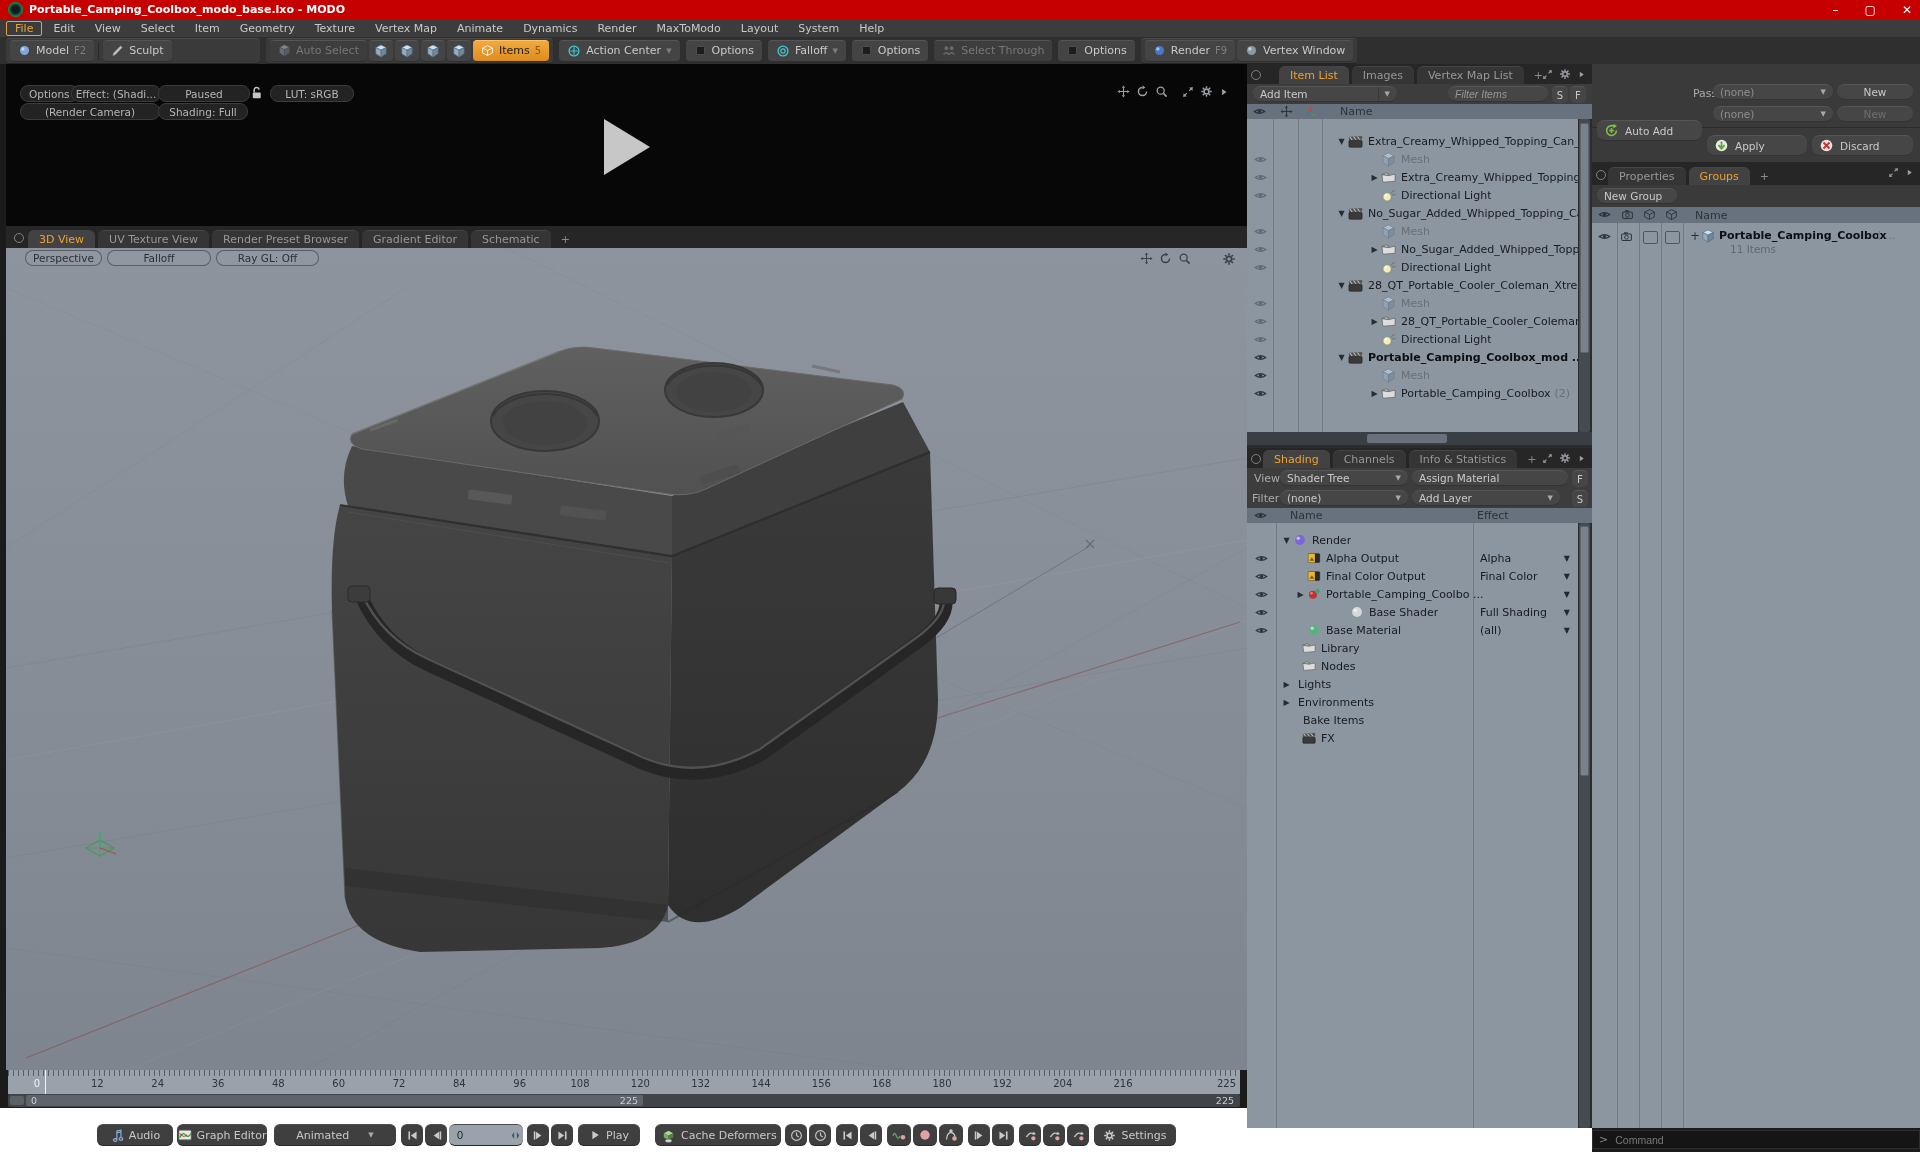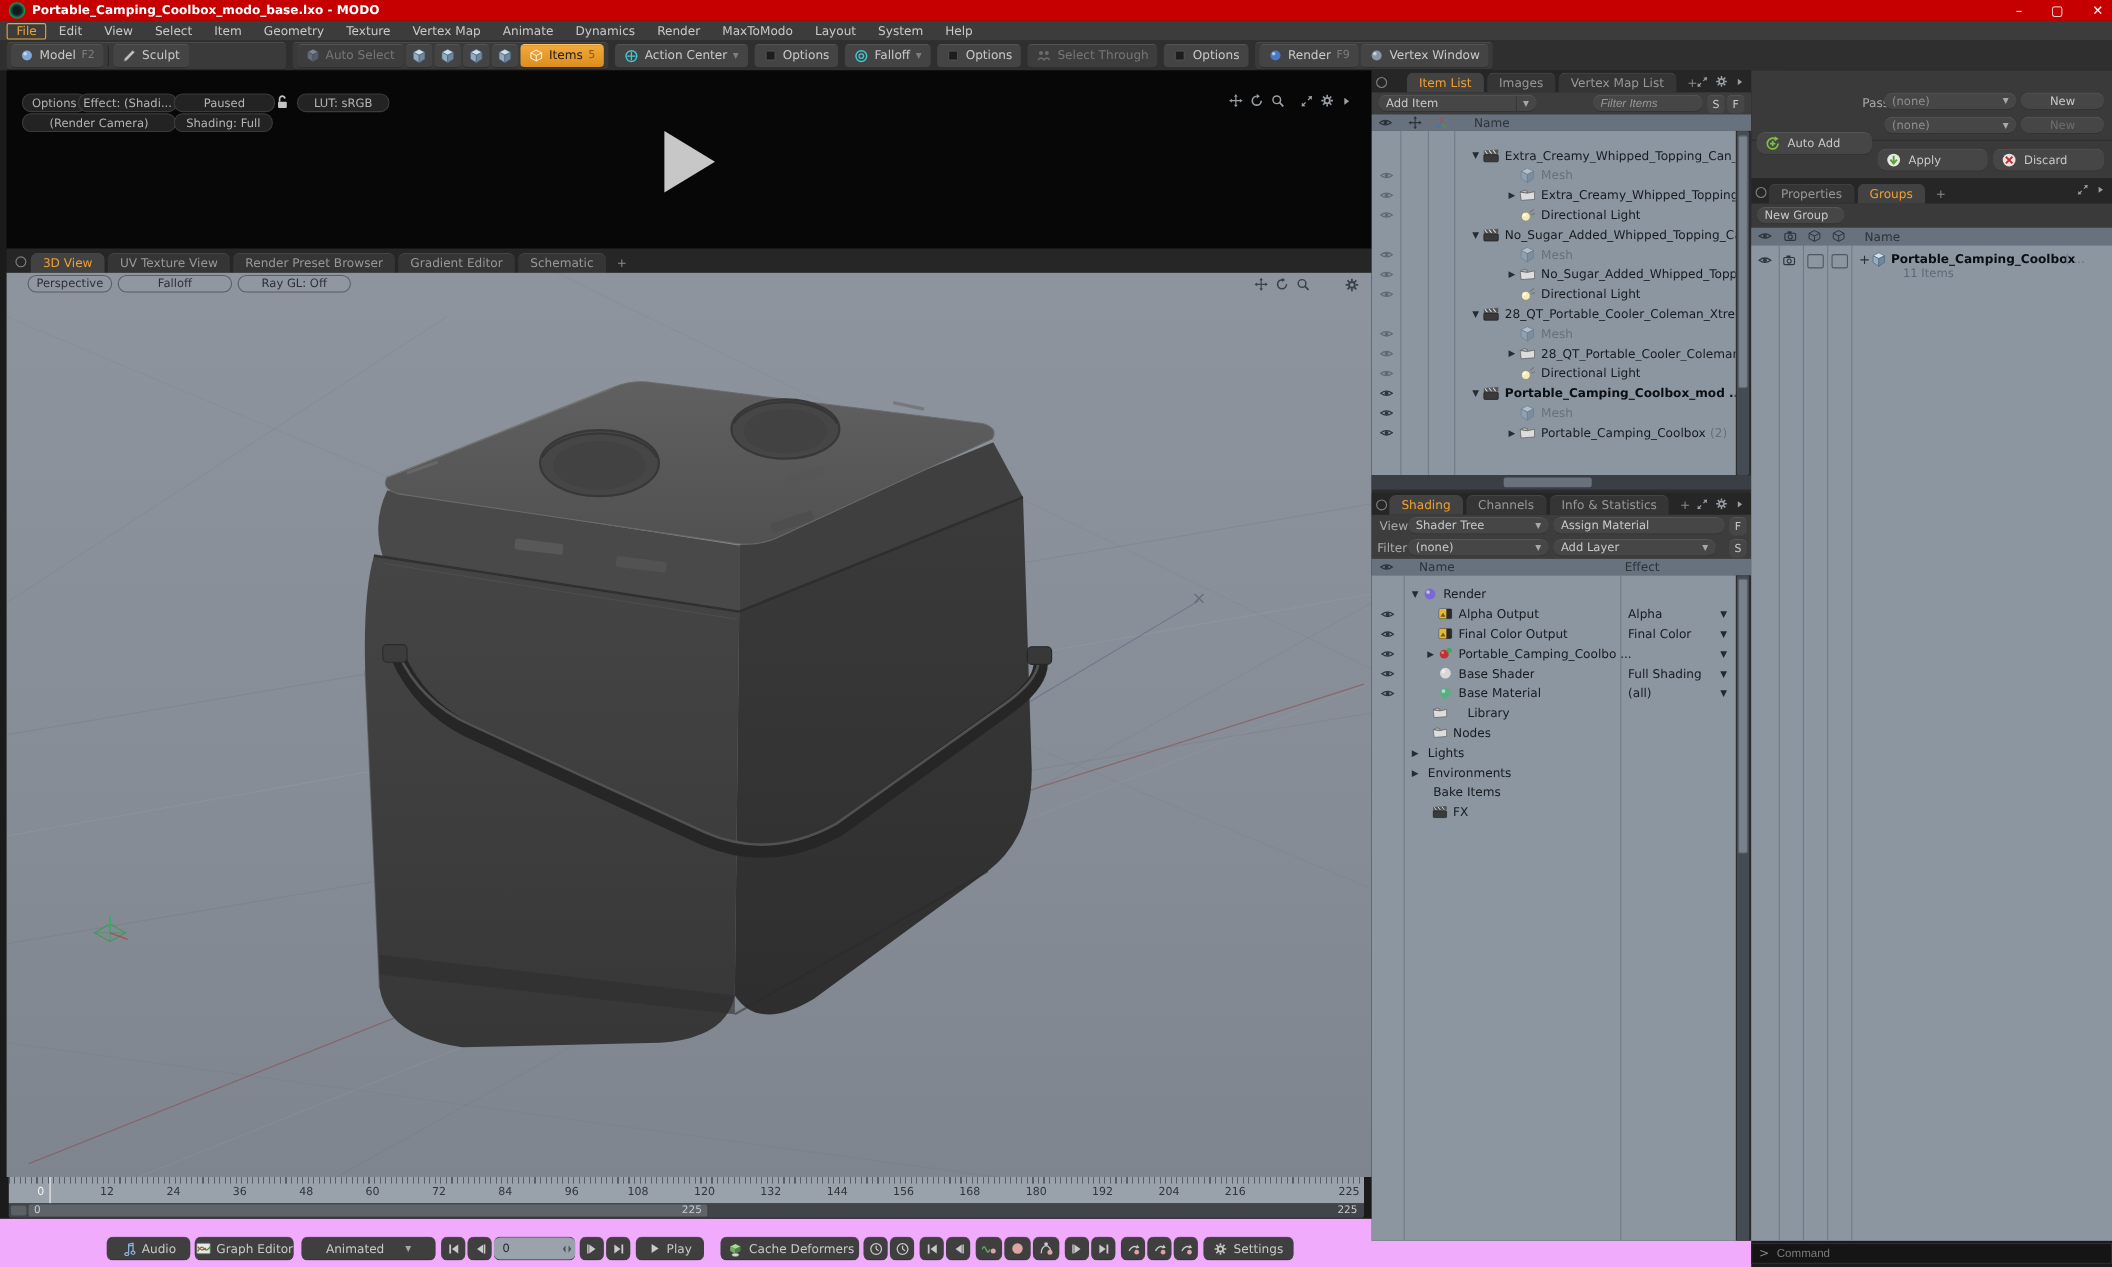--- a/index.html
+++ b/index.html
@@ -63,21 +63,21 @@
   .vscroll{position:absolute;width:11px;background:#454b52;border-radius:2px;}
   .vthumb{position:absolute;left:1px;width:9px;background:#79828c;border-radius:2px;border:1px solid #5b636c;box-sizing:border-box;}
   
   #ruler{left:8px;top:1070px;width:1232px;height:24px;background:#99a1aa;}
   #ruler .ticks{position:absolute;left:0;top:0;width:100%;height:6px;background:repeating-linear-gradient(90deg,#39414b 0 1px,transparent 1px 5.03px);opacity:.7;}
   .tl-num{position:absolute;top:8px;transform:translateX(-50%);color:#2e343a;font-size:10px;}
   .tl-num.zero{color:#f2f2f2;}
   #tlmarker{position:absolute;left:37px;top:0;width:1px;height:24px;background:#f2f2f2;}
   #tscroll{left:8px;top:1094px;width:1232px;height:13px;background:#41454a;border-radius:2px;}
   
-  #bottombar{left:0;top:1108px;width:1592px;height:44px;background:#f0abfc;}
+  #bottombar{left:0;top:1108px;width:1592px;height:44px;background:#ffffff;}
   .bbtn{position:absolute;top:16px;height:22px;background:#3f3f3f;border-radius:6px;border-top:1px solid #4e4e4e;border-bottom:1px solid #2a2a2a;
     color:#c9c9c9;display:flex;align-items:center;justify-content:center;gap:5px;padding:0 6px;box-sizing:border-box;white-space:nowrap;}
   
   .glabel{color:#a9a9a9;}
   .chk{width:13px;height:11px;border:1px solid #4e5863;border-radius:2px;}
   #cmdbar{left:1592px;top:1130px;width:328px;height:19px;background:#151515;border:1px solid #2e2e2e;box-sizing:border-box;display:flex;align-items:center;color:#8a8a8a;}
   #cmdbar input{background:transparent;border:none;outline:none;color:#bbb;font-size:10.5px;width:280px;}
   #cmdbar input::placeholder{color:#7a7a7a;}
 </style>
 </head>
@@ -1092,21 +1092,21 @@
           <svg class="ic" width="14" height="14">
             <use href="#sym-matgrp"></use>
           </svg>
           <span class="lbl" style="margin-left: 5px;">Portable_Camping_Coolbo ...</span>
         </div>
         <div style="position: absolute; left: 226px; top: 0px; width: 105px; height: 18px; display: flex; align-items: center;">
           <span style="padding-left: 7px;"></span>
           <span style="position: absolute; right: 8px; font-size: 8px; color: rgb(35, 40, 46);">▼</span>
         </div>
       </div>
-      <div class="trow" style="top: 80px; height: 18px; width: 331px;">
+      <div class="trow" style="top: 80px; height: 18px; width: 331px; gap: 43px;">
         <div style="width: 29px; flex: 0 0 auto; display: flex; justify-content: center;">
           <svg class="ic eyec" width="13" height="13">
             <use href="#sym-eye"></use>
           </svg>
         </div>
         <div style="display: flex; align-items: center; flex: 1 1 0%; overflow: hidden; padding-left: 18px;">
           <span class="arrow"></span>
           <svg class="ic" width="14" height="14" style="color: rgb(216, 216, 216);">
             <use href="#sym-sphere"></use>
           </svg>
@@ -1134,21 +1134,21 @@
           <span style="padding-left: 7px;">(all)</span>
           <span style="position: absolute; right: 8px; font-size: 8px; color: rgb(35, 40, 46);">▼</span>
         </div>
       </div>
       <div class="trow" style="top: 116px; height: 18px; width: 331px;">
         <div style="width: 29px; flex: 0 0 auto; display: flex; justify-content: center;"></div>
         <div style="display: flex; align-items: center; flex: 1 1 0%; overflow: hidden; padding-left: 26px;">
           <svg class="ic" width="14" height="14">
             <use href="#sym-folder"></use>
           </svg>
-          <span class="lbl" style="margin-left: 18px;">Library</span>
+          <span class="lbl" style="margin-left: 5px;">Library</span>
         </div>
         <div style="position: absolute; left: 226px; top: 0px; width: 105px; height: 18px; display: flex; align-items: center;"></div>
       </div>
       <div class="trow" style="top: 134px; height: 18px; width: 331px;">
         <div style="width: 29px; flex: 0 0 auto; display: flex; justify-content: center;"></div>
         <div style="display: flex; align-items: center; flex: 1 1 0%; overflow: hidden; padding-left: 26px;">
           <svg class="ic" width="14" height="14">
             <use href="#sym-folder"></use>
           </svg>
           <span class="lbl" style="margin-left: 5px;">Nodes</span>

